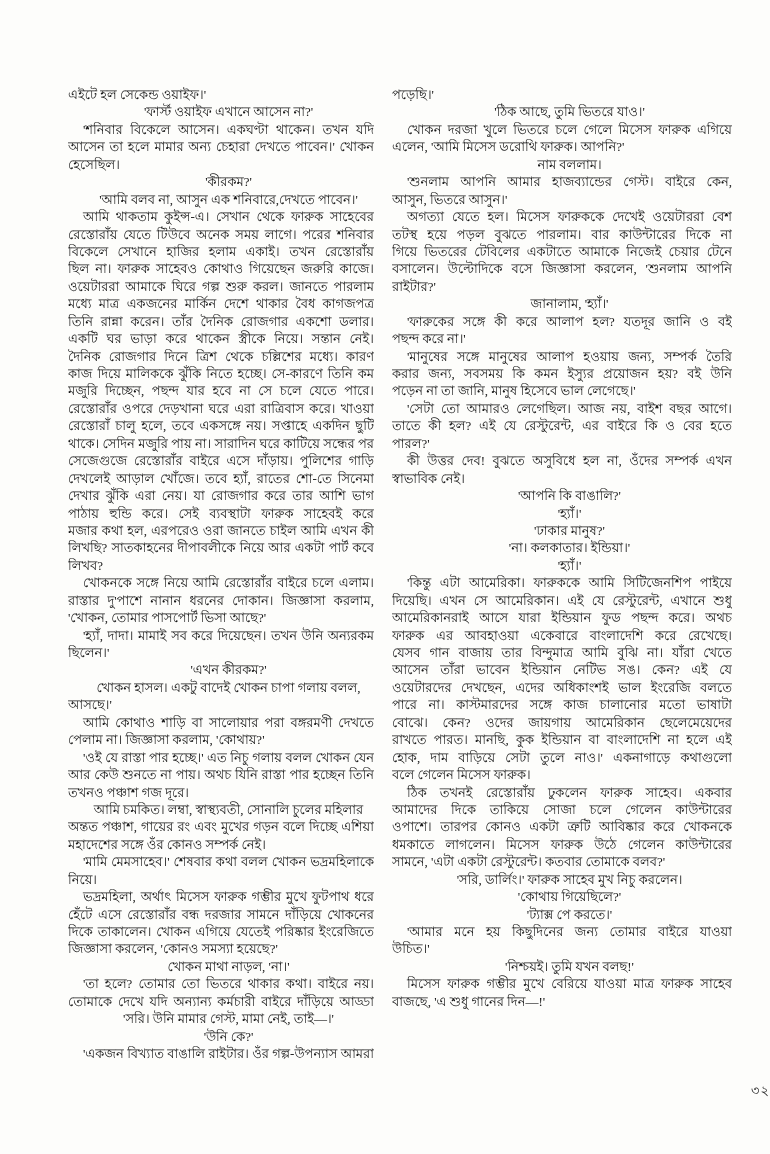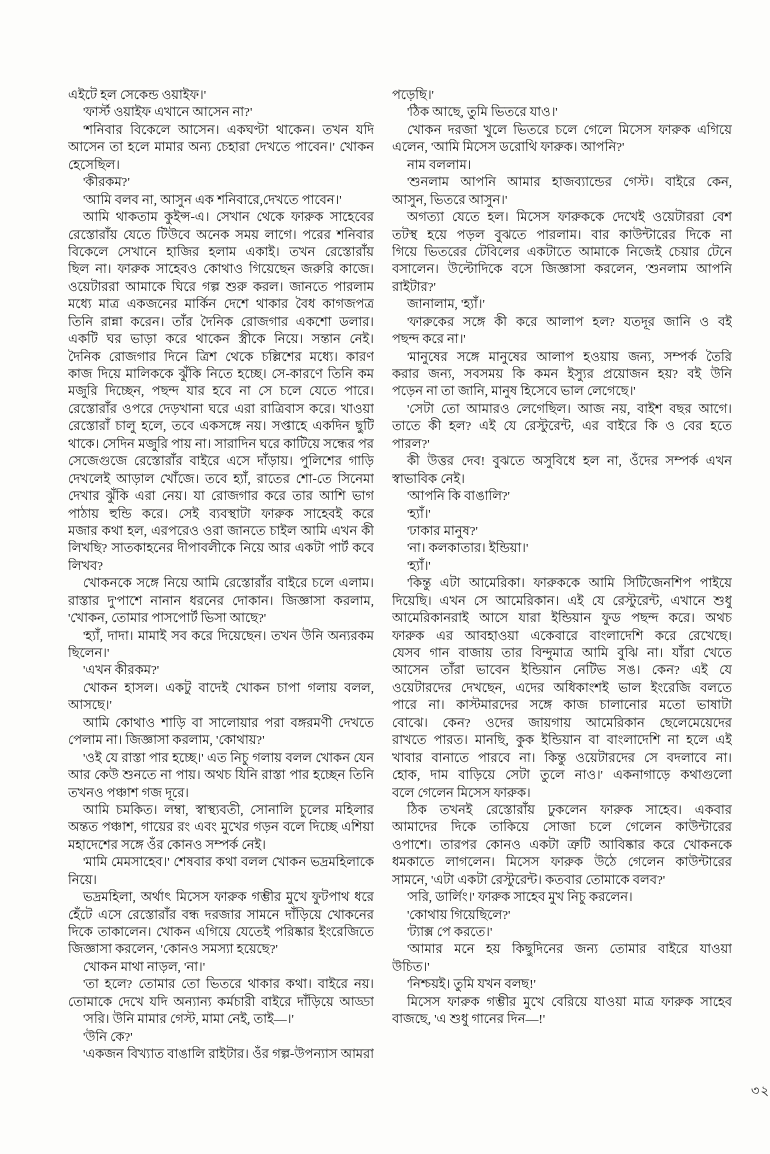--- a/index.html
+++ b/index.html
@@ -27,21 +27,21 @@
   .line {
     height: 17.45px;
     overflow: hidden;
     text-align: left;
     box-sizing: border-box;
   }
   .line.j {
     text-align: justify;
     text-align-last: justify;
   }
-  .line.in { padding-left: 15px; }
+  .line.in { padding-left: 15px; text-align: center; }
   .page-number {
     position: absolute;
     top: 1081px;
     left: 0;
     width: 770px;
     text-align: right;
     font-size: 13px;
     letter-spacing: 1px;
   }
 </style>
@@ -139,21 +139,20 @@
       <div class="line j in">'কিন্তু এটা আমেরিকা। ফারুককে আমি সিটিজেনশিপ পাইয়ে</div>
       <div class="line j">দিয়েছি। এখন সে আমেরিকান। এই যে রেস্টুরেন্ট, এখানে শুধু</div>
       <div class="line j">আমেরিকানরাই আসে যারা ইন্ডিয়ান ফুড পছন্দ করে। অথচ</div>
       <div class="line j">ফারুক এর আবহাওয়া একেবারে বাংলাদেশি করে রেখেছে।</div>
       <div class="line j">যেসব গান বাজায় তার বিন্দুমাত্র আমি বুঝি না। যাঁরা খেতে</div>
       <div class="line j">আসেন তাঁরা ভাবেন ইন্ডিয়ান নেটিভ সঙ। কেন? এই যে</div>
       <div class="line j">ওয়েটারদের দেখছেন, এদের অধিকাংশই ভাল ইংরেজি বলতে</div>
       <div class="line j">পারে না। কাস্টমারদের সঙ্গে কাজ চালানোর মতো ভাষাটা</div>
       <div class="line j">বোঝে। কেন? ওদের জায়গায় আমেরিকান ছেলেমেয়েদের</div>
       <div class="line j">রাখতে পারত। মানছি, কুক ইন্ডিয়ান বা বাংলাদেশি না হলে এই</div>
-      <div class="line j">খাবার বানাতে পারবে না। কিন্তু ওয়েটারদের সে বদলাবে না।</div>
       <div class="line j">হোক, দাম বাড়িয়ে সেটা তুলে নাও।' একনাগাড়ে কথাগুলো</div>
       <div class="line">বলে গেলেন মিসেস ফারুক।</div>
       <div class="line j in">ঠিক তখনই রেস্তোরাঁয় ঢুকলেন ফারুক সাহেব। একবার</div>
       <div class="line j">আমাদের দিকে তাকিয়ে সোজা চলে গেলেন কাউন্টারের</div>
       <div class="line j">ওপাশে। তারপর কোনও একটা ত্রুটি আবিষ্কার করে খোকনকে</div>
       <div class="line j">ধমকাতে লাগলেন। মিসেস ফারুক উঠে গেলেন কাউন্টারের</div>
       <div class="line">সামনে, 'এটা একটা রেস্টুরেন্ট। কতবার তোমাকে বলব?'</div>
       <div class="line in">'সরি, ডার্লিং।' ফারুক সাহেব মুখ নিচু করলেন।</div>
       <div class="line in">'কোথায় গিয়েছিলে?'</div>
       <div class="line in">'ট্যাক্স পে করতে।'</div>

